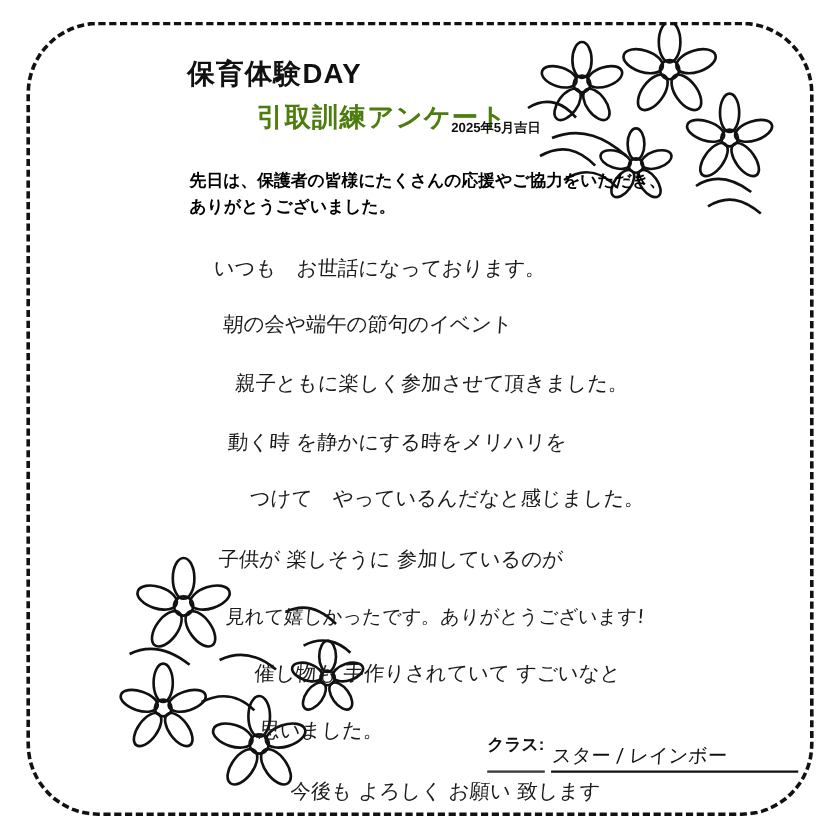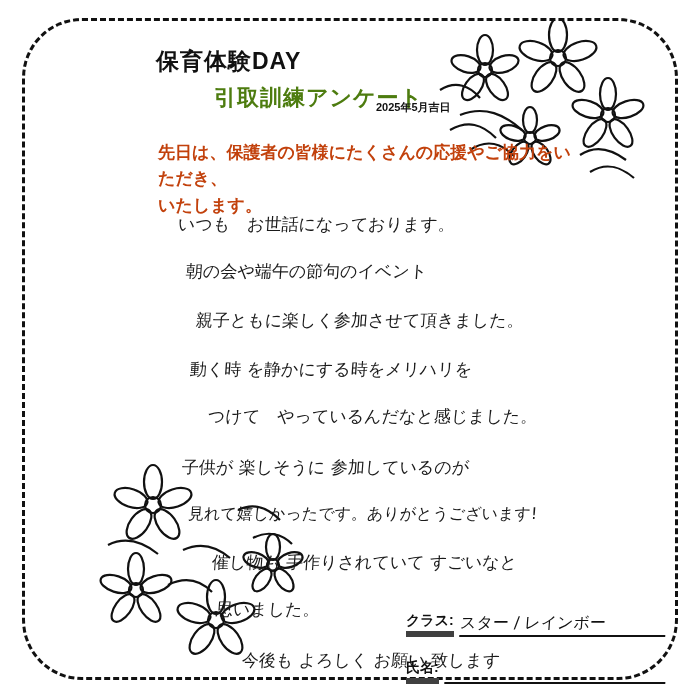--- a/index.html
+++ b/index.html
@@ -69,23 +69,23 @@
     font-weight: bold;
     color: #111;
     line-height: 1.35;
   }
 
   .intro {
     position: absolute;
     left: 112px;
     top: 136px;
     width: 420px;
-    font-size: 17px;
-    font-weight: bold;
-    color: #c2410c;
+    font-size: 14px;
+    font-weight: bold;
+    color: #000000;
     line-height: 1.55;
   }
 
   .handwriting {
     position: absolute;
     left: 118px;
     top: 212px;
     width: 470px;
     font-family: "DejaVu Sans", sans-serif;
     color: #1a1a1a;
@@ -106,22 +106,22 @@
   .field-row {
     display: flex;
     align-items: flex-end;
     font-size: 14px;
     font-weight: bold;
     color: #111;
     margin-bottom: 22px;
   }
   .field-label {
     white-space: nowrap;
-    border-bottom: 6px solid #404040;
-    padding-bottom: 1px;
+    border-bottom: 2px solid #404040;
+    padding-bottom: 12px;
   }
   .field-value {
     margin-left: 6px;
     font-family: "DejaVu Sans", sans-serif;
     font-weight: normal;
     font-size: 16px;
     border-bottom: 2px solid #111;
     flex: 1;
     padding-bottom: 1px;
     transform: skewX(-4deg);
@@ -234,41 +234,37 @@
       <div class="title-line1">保育体験DAY</div>
       <div class="title-line2">引取訓練アンケート</div>
     </div>
 
     <div class="meta">
       <div>2025年5月吉日</div>
     </div>
 
     <div class="intro">
       <div>先日は、保護者の皆様にたくさんの応援やご協力をいただき、</div>
-      <div>いたします。</div>
+      <div>ありがとうございました。</div>
     </div>
 
     <div class="handwriting">
       <div class="hw-line" style="margin-left:14px; margin-bottom:30px;">いつも　お世話になっております。</div>
       <div class="hw-line" style="margin-left:22px; margin-bottom:32px;">朝の会や端午の節句のイベント</div>
       <div class="hw-line" style="margin-left:32px; margin-bottom:32px;">親子ともに楽しく参加させて頂きました。</div>
       <div class="hw-line" style="margin-left:26px; margin-bottom:30px;">動く時 を静かにする時をメリハリを</div>
       <div class="hw-line" style="margin-left:44px; margin-bottom:34px;">つけて　やっているんだなと感じました。</div>
       <div class="hw-line" style="margin-left:18px; margin-bottom:30px;">子供が 楽しそうに 参加しているのが</div>
       <div class="hw-line" style="margin-left:24px; margin-bottom:32px; font-size:16px;">見れて嬉しかったです。ありがとうございます!</div>
       <div class="hw-line" style="margin-left:48px; margin-bottom:30px;">催し物も 手作りされていて すごいなと</div>
       <div class="hw-line" style="margin-left:52px; margin-bottom:34px;">思いました。</div>
       <div class="hw-line" style="margin-left:78px;">今後も よろしく お願い 致します</div>
     </div>
 
     <div class="footer">
       <div class="field-row">
         <span class="field-label">クラス:</span>
         <span class="field-value">スター / レインボー</span>
       </div>
-      <div class="field-row">
-        <span class="field-label">氏名:</span>
-        <span class="field-value blank"></span>
-      </div>
     </div>
 
   </div>
 </div>
 
 </body></html>

